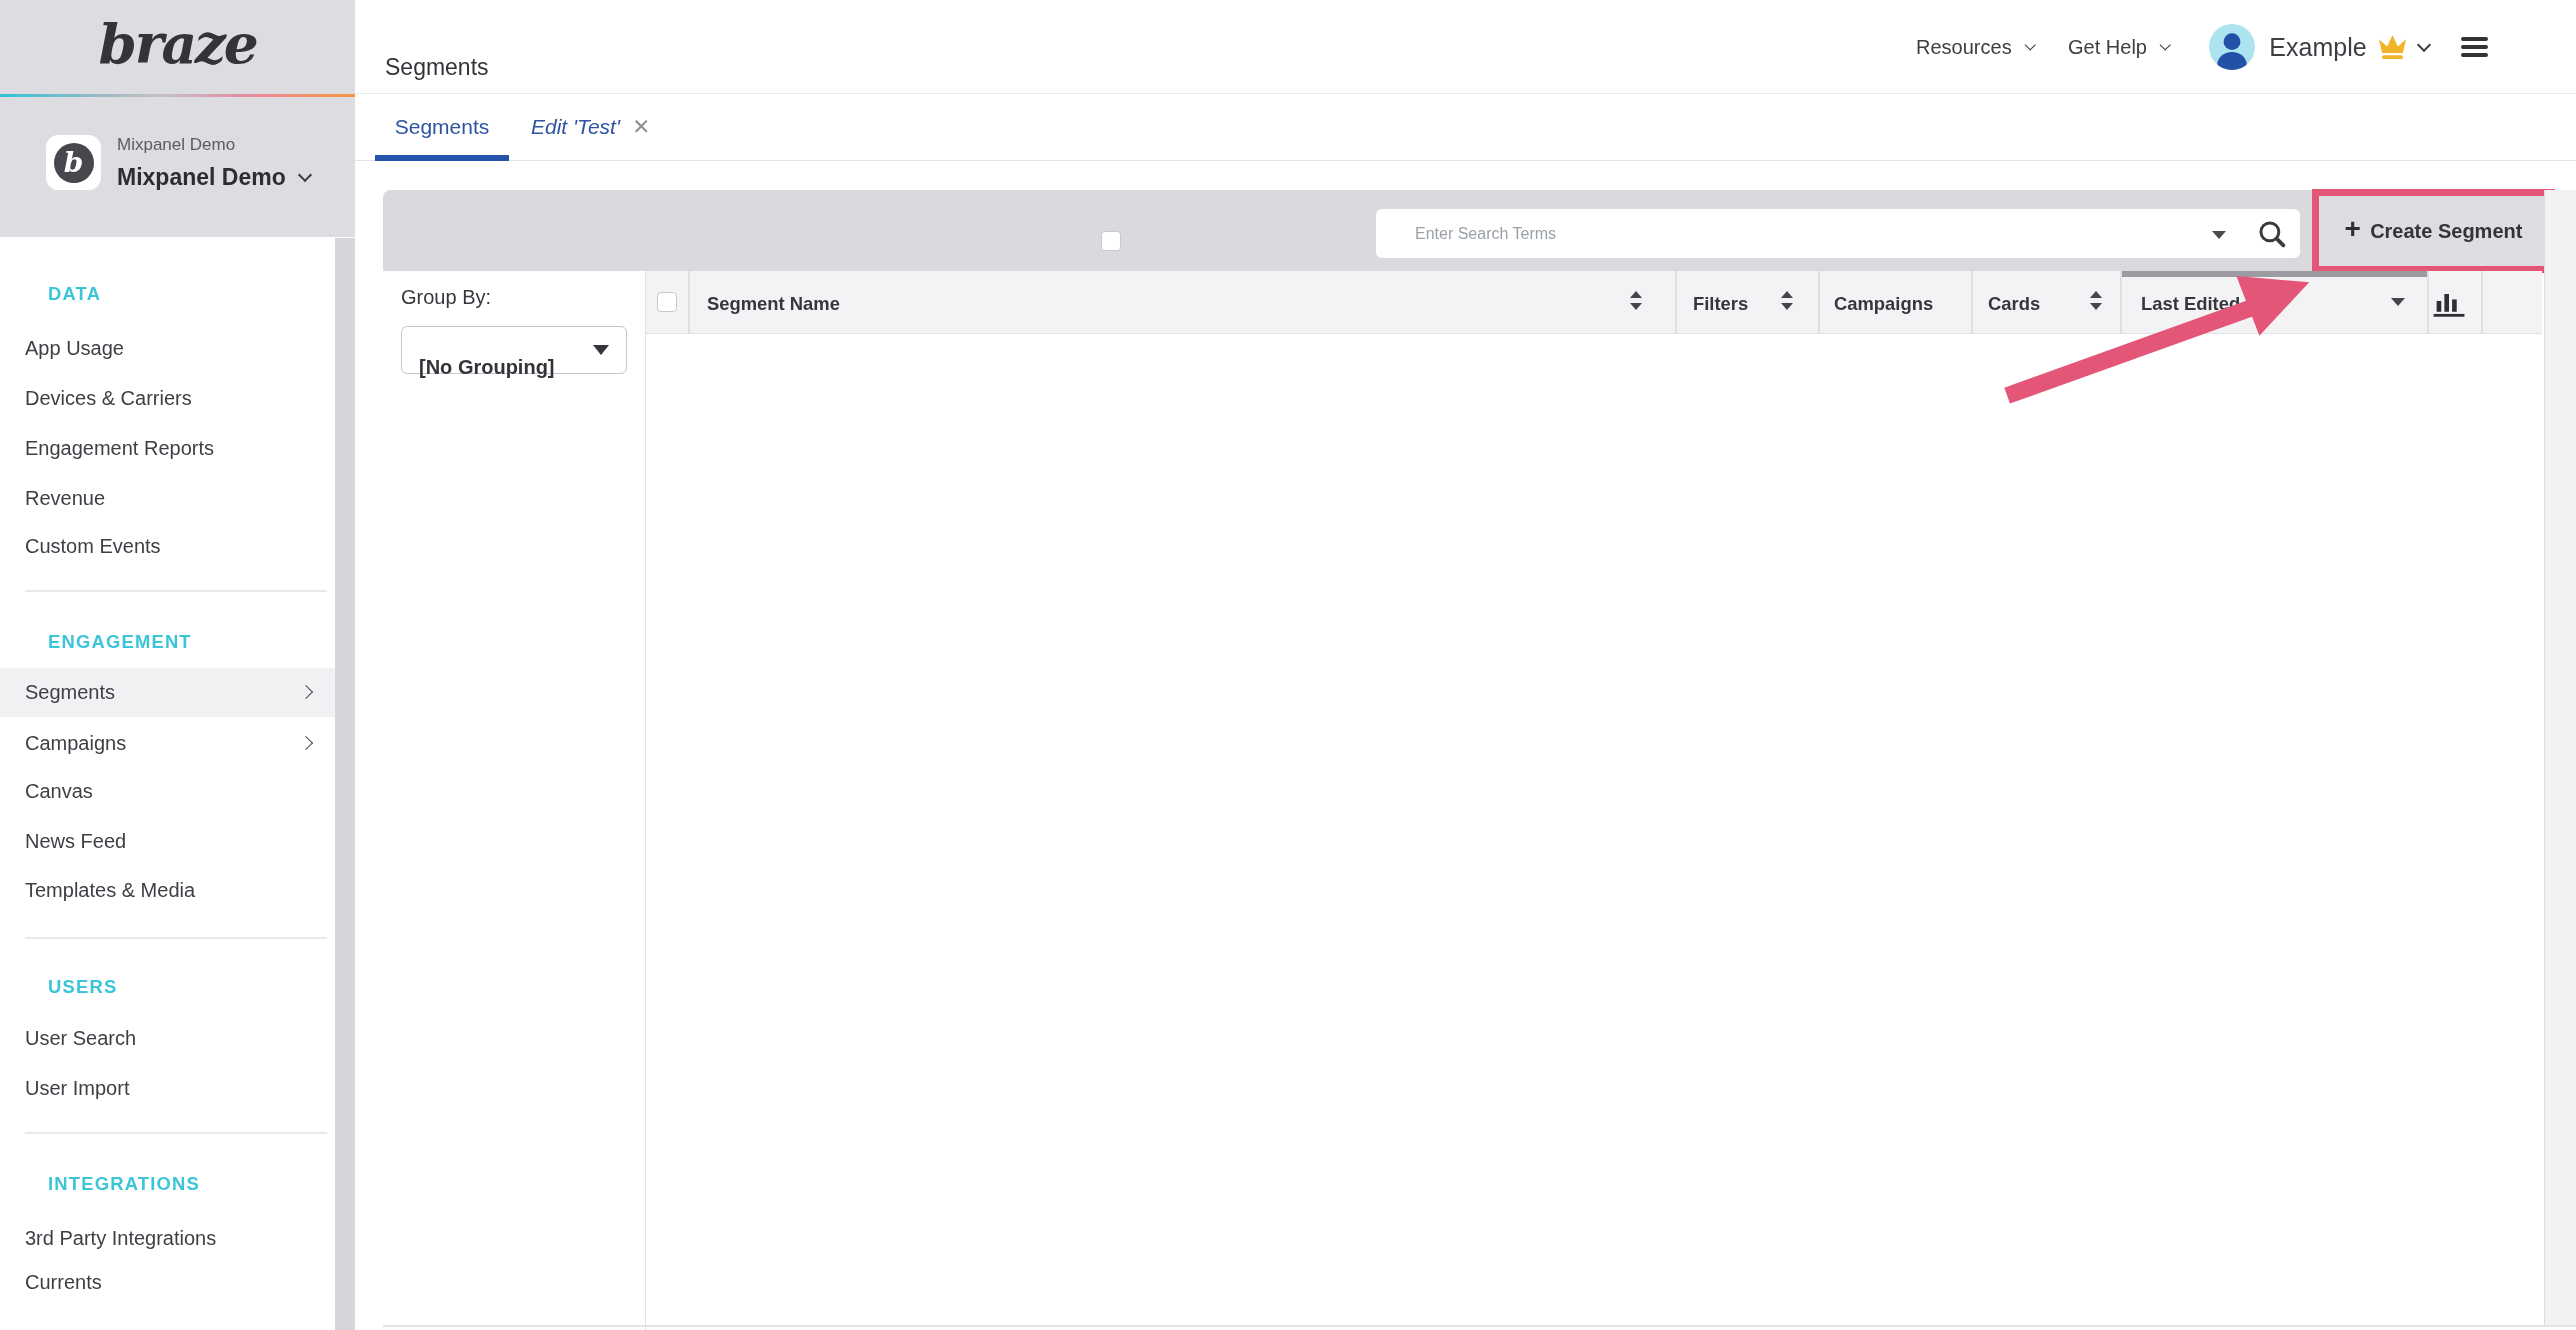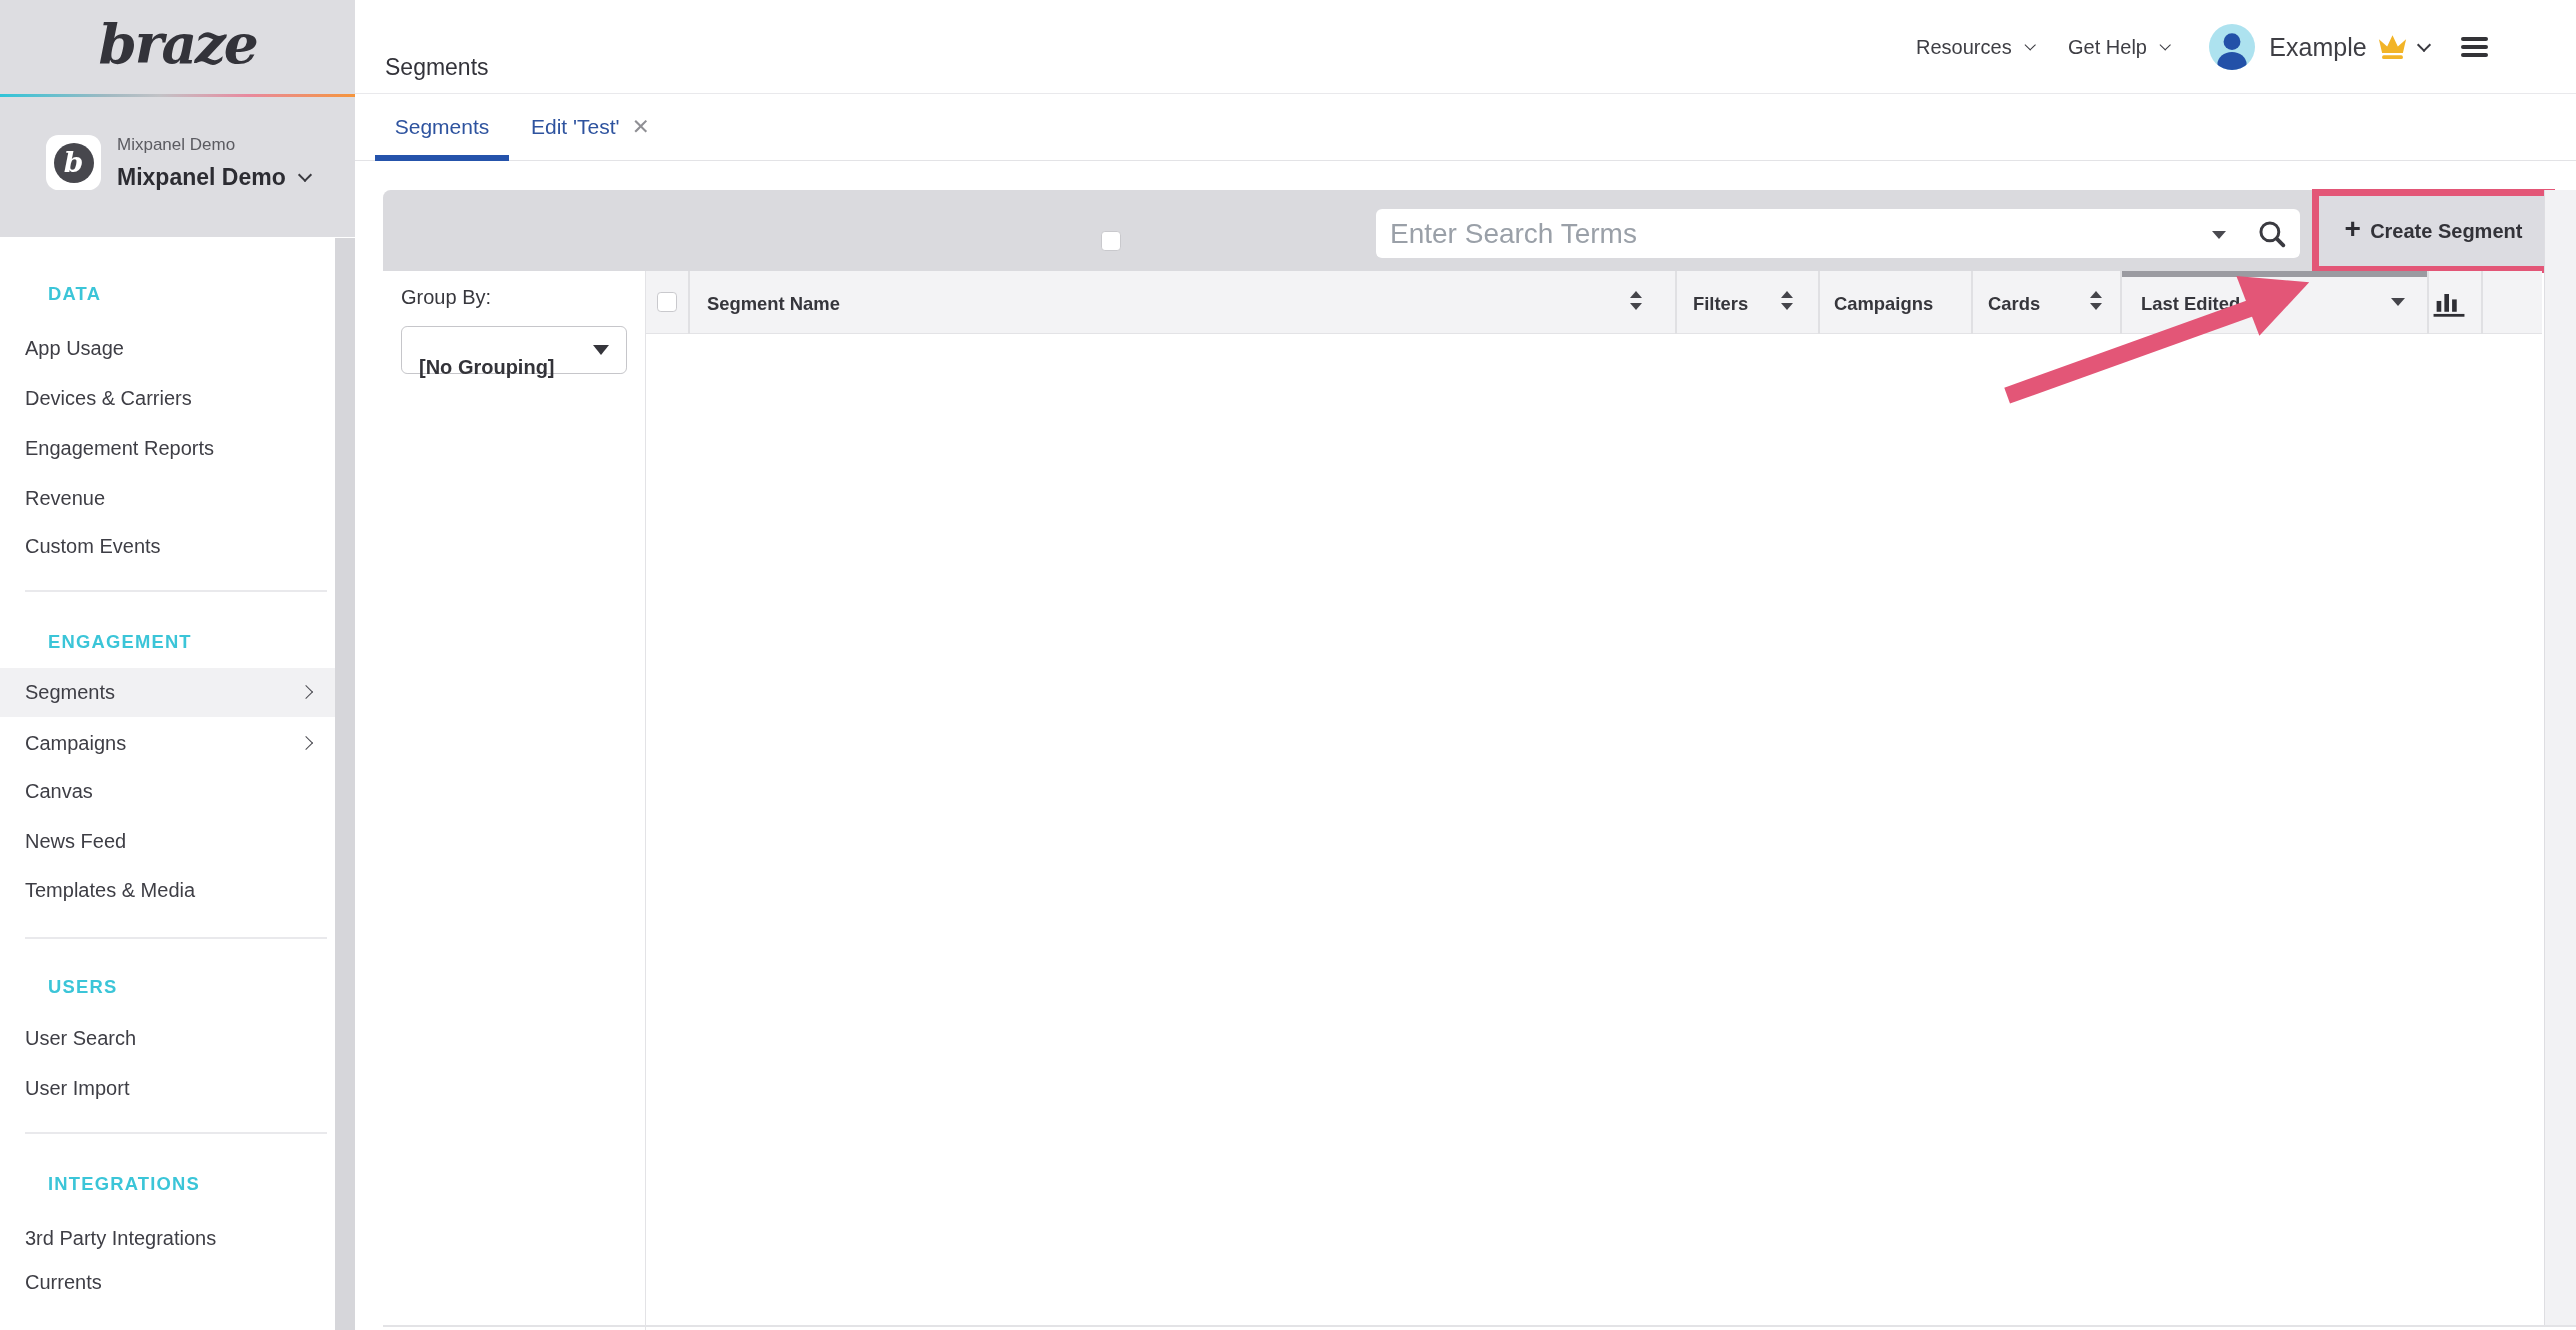--- a/index.html
+++ b/index.html
@@ -52,31 +52,31 @@
   .crown { margin-right:10.7px; }
   .hamburger { width:27px; display:flex; flex-direction:column; gap:3.8px; cursor:pointer; }
   .hamburger i { display:block; height:4.2px; background:#333337; border-radius:2.3px; }
   
   .tabbar { position:absolute; left:0; top:94px; width:2221px; height:67px; background:#fff;
     border-bottom:1.5px solid #e3e3e6; }
   .tab { position:absolute; top:0; height:65px; display:flex; align-items:center; justify-content:center;
     font-size:21px; color:#2e539f; cursor:pointer; }
   .tab-active { left:20px; width:134px; }
   .tab-active .underline { position:absolute; left:0; bottom:-1.5px; width:134px; height:5.4px; background:#2553ab; }
-  .tab-second { left:176px; gap:12.3px; }
+  .tab-second { left:176px; gap:12.3px;font-style:italic; }
   .tab-close { font-size:21.5px; font-weight:700; color:#8f8f94; cursor:pointer; }
   
   .toolbar { position:absolute; left:28px; top:190px; width:2159px; height:81px; background:#dadade;
     border-radius:7.7px 0 0 0; }
   .cb { position:absolute; width:20px; height:20px; background:#fff; border:1.5px solid #c9c9cd; border-radius:3.8px; cursor:pointer; }
   .toolbar .cb { left:718px; top:41px; }
   .cb-label { position:absolute; left:751px; top:0; height:81px; line-height:85px; font-size:18.4px; color:#38383e; }
   .searchbox { position:absolute; left:993px; top:19px; width:924px; height:49px; background:#fff; border-radius:6.1px; }
   .searchbox input { position:absolute; left:0; top:0; width:813px; height:49px; border:none; outline:none;
-    background:transparent; padding-left:14px; font-size:28px; color:#3a3a40;
+    background:transparent; padding-left:39px; font-size:16px; color:#3a3a40;
     font-family:"Liberation Sans","DejaVu Sans",sans-serif; }
   .searchbox input::placeholder { color:#9aa0a8; opacity:1; }
   .caret-sm { position:absolute; width:0; height:0; border-left:7px solid transparent; border-right:7px solid transparent;
     border-top:8.4px solid #4a4a50; }
   .searchbox .caret-sm { right:74px; top:21.5px; cursor:pointer; }
   .searchbox .mag { position:absolute; right:10.7px; top:7.7px; cursor:pointer; }
   
   .create-wrap { position:absolute; left:1957px; top:189px; width:243px; height:84px; border:7px solid #e35677; }
   .create-btn { width:100%; height:100%; background:#dcdce1; display:flex; align-items:center; justify-content:center;
     gap:9.2px; cursor:pointer; border:none; font-family:inherit; }

